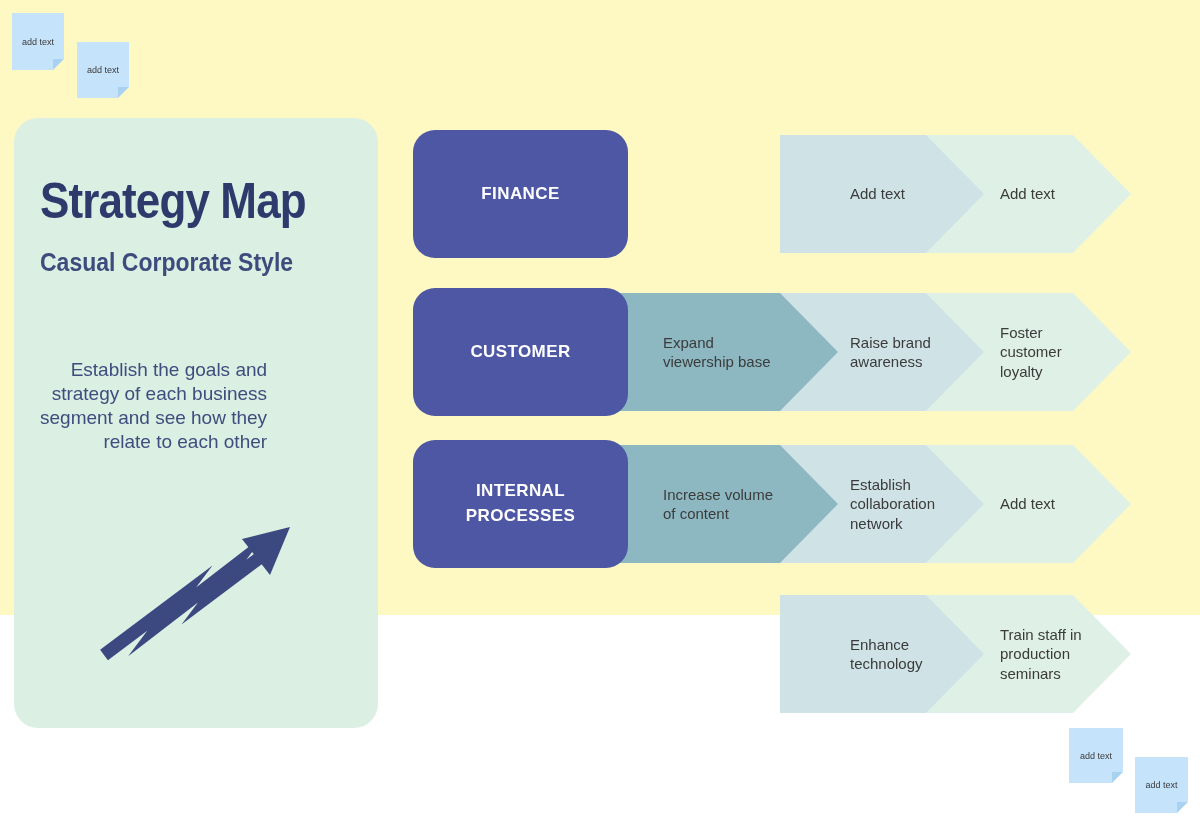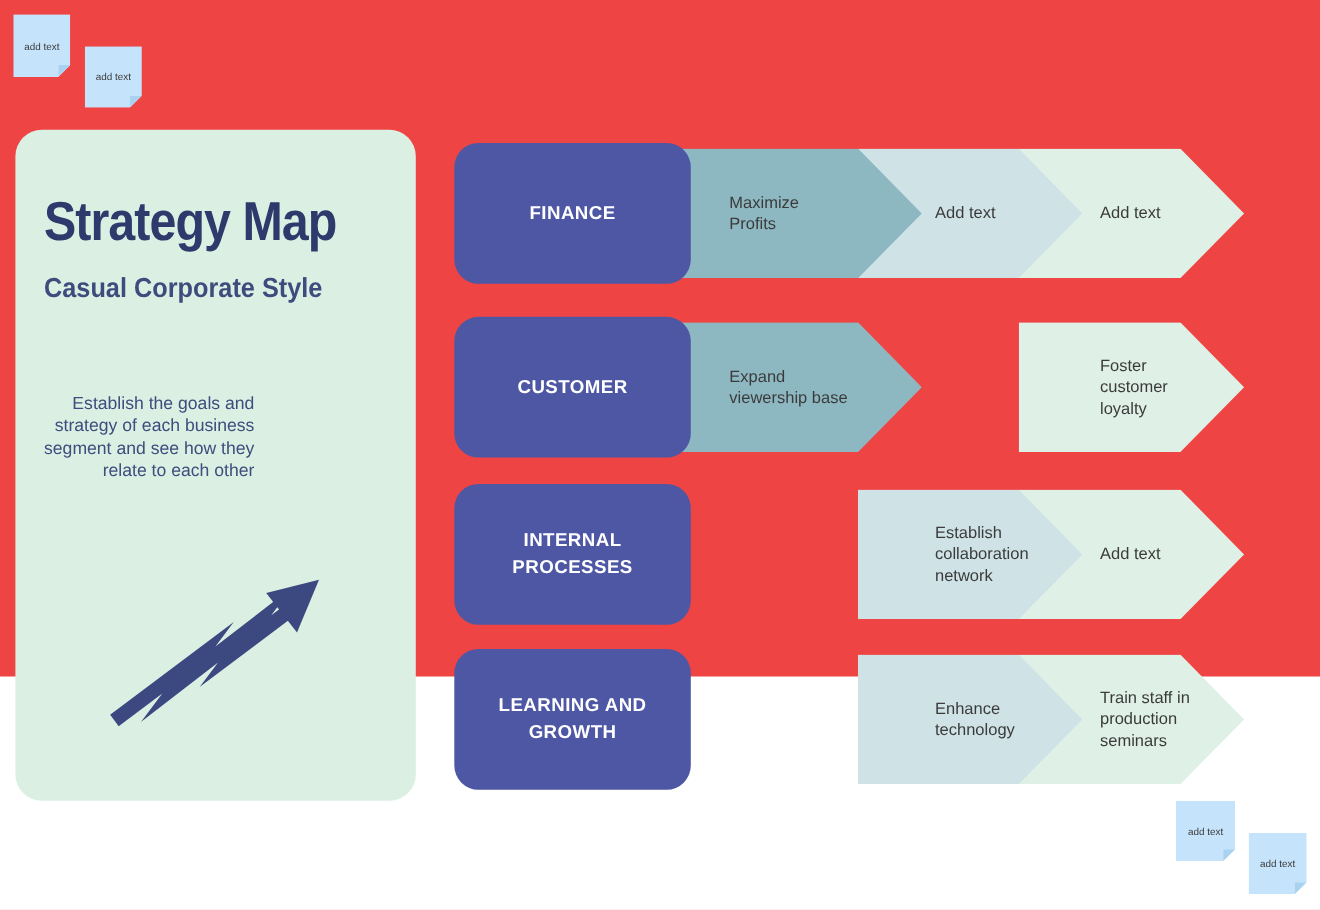--- a/index.html
+++ b/index.html
@@ -1,39 +1,39 @@
 <!DOCTYPE html>
 <html><head>
 <meta charset="utf-8">
 <style>
   * { margin: 0; padding: 0; box-sizing: border-box; }
   html, body { width: 1200px; height: 827px; background: #ffffff; }
   body { font-family: "Liberation Sans", "DejaVu Sans", sans-serif; position: relative; overflow: hidden; }
 
-  .canvas { position: relative; width: 1200px; height: 615px; background: #ef4444; }
+  .canvas { position: relative; width: 1200px; height: 615px; background: #fef9c3; }
 
   
   .panel {
     position: absolute; left: 14px; top: 118px; width: 364px; height: 610px;
     background: #dcefe3; border-radius: 24px; text-align: right;
   }
   .panel-title {
     position: absolute; left: 26px; top: 54px;
     font-size: 50px; font-weight: bold; color: #2e3a6b;
     letter-spacing: -1px; white-space: nowrap;
     transform: scaleX(0.88); transform-origin: left center;
   }
   .panel-subtitle {
     position: absolute; left: 26px; top: 130px;
     font-size: 25px; font-weight: bold; color: #3e4b7c;
     white-space: nowrap; transform: scaleX(0.92); transform-origin: left center;
   }
   .panel-desc {
     position: absolute; left: 26px; top: 240px;
-    font-size: 16px; color: #3e4d7d; line-height: 1.27; white-space: pre-line;
+    font-size: 19px; color: #3e4d7d; line-height: 1.27; white-space: pre-line;
   }
   .growth-arrow { position: absolute; left: 76px; top: 387px; width: 210px; height: 160px; }
 
   
   .row { position: absolute; left: 0; width: 1200px; height: 128px; }
   .row.r1 { top: 130px; } .row.r2 { top: 288px; } .row.r3 { top: 440px; } .row.r4 { top: 590px; }
 
   .row-label {
     position: absolute; left: 413px; top: 0; width: 215px; height: 128px;
     background: #4e57a3; border-radius: 22px; z-index: 5;
@@ -92,51 +92,55 @@
 strategy of each business
 segment and see how they
 relate to each other</div>
     <svg class="growth-arrow" viewBox="0 0 210 160" xmlns="http://www.w3.org/2000/svg">
       <path d="M 14 150 L 90 93 L 72 117 L 142 63 L 124 87 L 176 48" fill="none" stroke="#3c4880" stroke-width="13" stroke-linejoin="miter" stroke-miterlimit="12" stroke-linecap="butt"></path>
       <polygon points="200,22 180,70 152,34" fill="#3c4880"></polygon>
     </svg>
   </div>
 
   <div class="row r1">
-    <div class="chev s1">
-      <span class="txt">Maximize
-Profits</span>
-    </div>
     <div class="chev s2">
       <span class="txt">Add text</span>
     </div>
     <div class="chev s3">
       <span class="txt">Add text</span>
     </div>
     <div class="row-label">
       <span>FINANCE</span>
     </div>
   </div>
 
   <div class="row r2">
     <div class="chev s1">
       <span class="txt">Expand
 viewership base</span>
     </div>
+    <div class="chev s2">
+      <span class="txt">Raise brand
+awareness</span>
+    </div>
     <div class="chev s3">
       <span class="txt">Foster
 customer
 loyalty</span>
     </div>
     <div class="row-label">
       <span>CUSTOMER</span>
     </div>
   </div>
 
   <div class="row r3">
+    <div class="chev s1">
+      <span class="txt">Increase volume
+of content</span>
+    </div>
     <div class="chev s2">
       <span class="txt">Establish
 collaboration
 network</span>
     </div>
     <div class="chev s3">
       <span class="txt">Add text</span>
     </div>
     <div class="row-label">
       <span>INTERNAL
@@ -147,19 +151,15 @@
   <div class="row r4">
     <div class="chev s2">
       <span class="txt">Enhance
 technology</span>
     </div>
     <div class="chev s3">
       <span class="txt">Train staff in
 production
 seminars</span>
     </div>
-    <div class="row-label">
-      <span>LEARNING AND
-GROWTH</span>
-    </div>
   </div>
 
 </div>
 
 </body></html>

